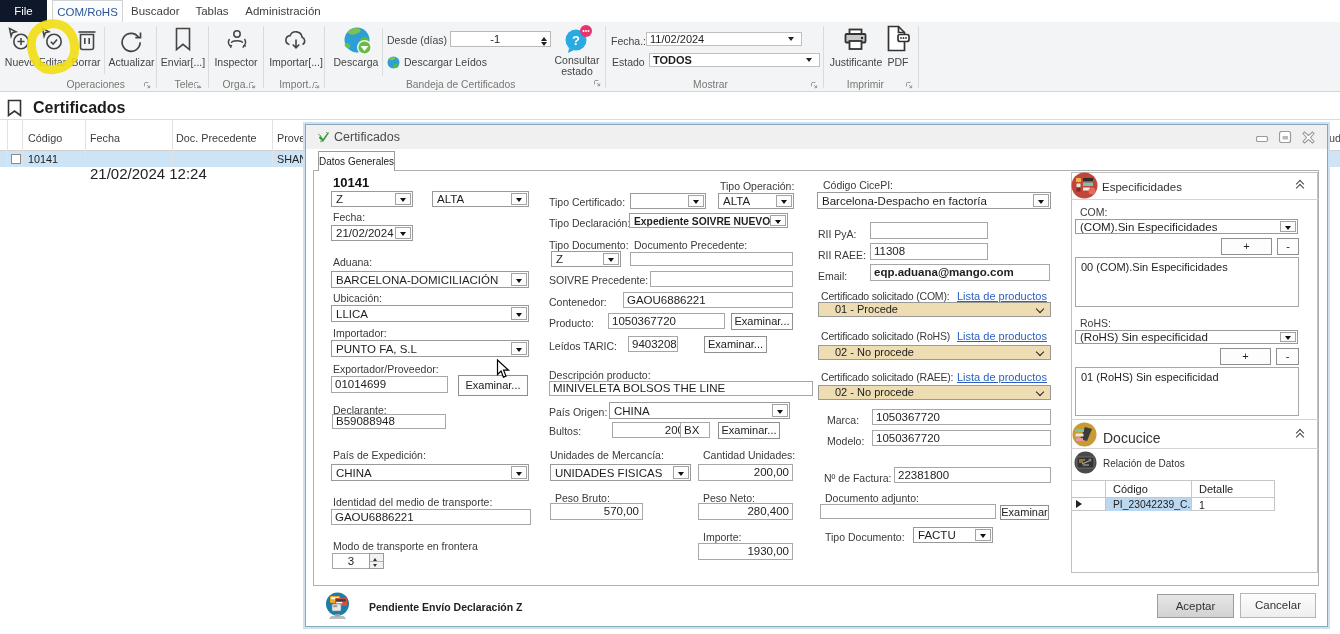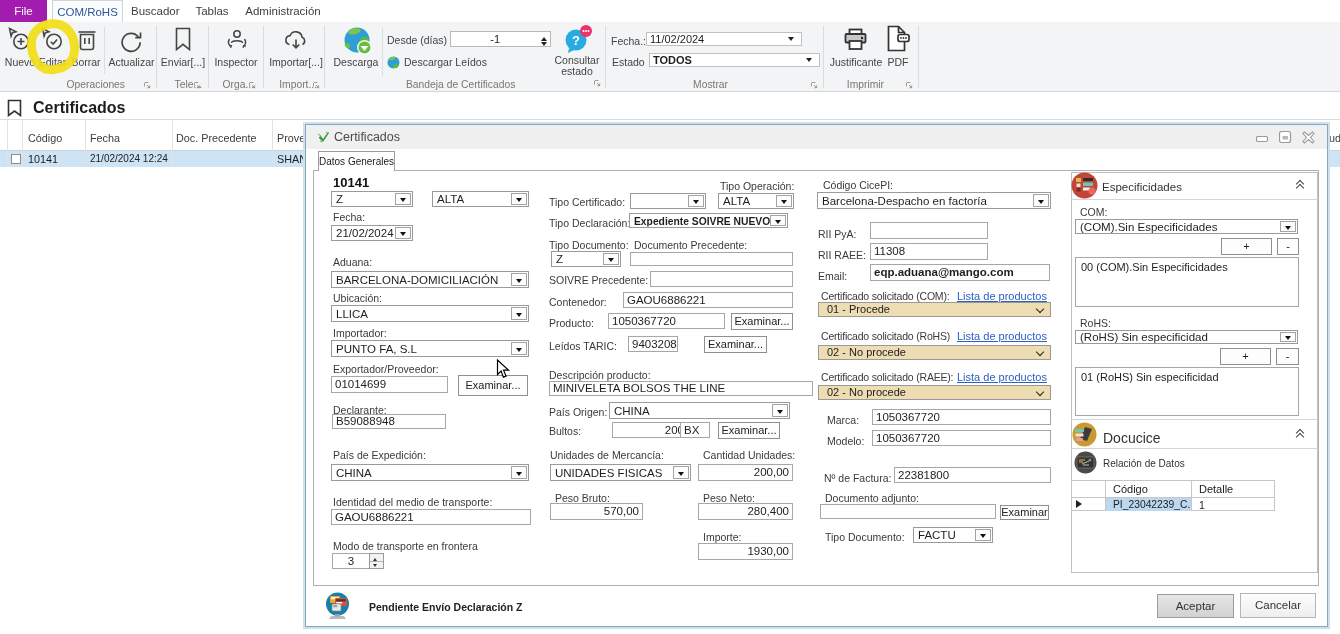--- a/index.html
+++ b/index.html
@@ -22,30 +22,30 @@
 
 #dlg{left:305px;top:124px;width:1023px;height:503px;background:#fff;
 border:1px solid #88a6bd;box-shadow:0 0 0 2px #cfe0ee}
 .lbl{position:absolute;font-size:10.5px;color:#3a3a3a;white-space:nowrap}
 .tb{position:absolute;border:1px solid #a7a7a7;background:#fff;font-size:11.5px;color:#1e1e1e;padding:0 3px;white-space:nowrap;overflow:hidden}
 .cb{position:absolute;border:1px solid #9a9a9a;background:#fff;font-size:11.5px;color:#1e1e1e;white-space:nowrap}
 .cb>span{position:absolute;left:4px;top:50%;transform:translateY(-50%);overflow:hidden}
 .cbb{position:absolute;right:1px;top:1px;bottom:1px;width:16px;border:1px solid #a3a3a3;background:#fdfdfd}
 .cbb:after{content:"";position:absolute;left:50%;top:50%;margin:-1px 0 0 -3px;border:3px solid transparent;border-top:4px solid #111}
 .xbtn{position:absolute;border:1px solid #8f8f8f;background:#fdfdfd;font-size:11px;color:#222;text-align:center}
-.flatcb{position:absolute;border:1px solid #999;background:#eedcb2;font-size:11px;color:#222;line-height:13px;padding-left:8px}
+.flatcb{position:absolute;border:1px solid #999;background:#eedcb2;font-size:11px;color:#222;line-height:13px;padding-left:16px}
 .flatcb:after{content:"";position:absolute;right:7px;top:3px;width:5px;height:5px;border-right:1.2px solid #222;border-bottom:1.2px solid #222;transform:rotate(45deg)}
 .link{position:absolute;font-size:11px;color:#2b5fc0;text-decoration:underline;white-space:nowrap}
 .chev{position:absolute;width:9px;height:9px}.chev:before,.chev:after{content:"";position:absolute;left:1px;width:5px;height:5px;border-left:1.5px solid #444;border-top:1.5px solid #444;transform:rotate(45deg)}.chev:before{top:0}.chev:after{top:4px}
 </style></head>
 <body>
 <div id="page">
 
 <div class="ab" id="tabbar"></div>
-<div class="rtab" style="left:0;width:47px;background:#a21caf;color:#fff;">File</div>
+<div class="rtab" style="left:0;width:47px;background:#0f172a;color:#fff;">File</div>
 <div class="rtab" style="left:52px;width:71px;background:#fbfcfd;border:1px solid #d2d3d5;border-bottom:none;color:#2b579a;">COM/RoHS</div>
 <div class="rtab" style="left:131px;width:48px;">Buscador</div>
 <div class="rtab" style="left:193px;width:38px;">Tablas</div>
 <div class="rtab" style="left:245px;width:76px;">Administración</div>
 
 <div class="ab" id="ribbon"></div>
 <div id="ribbonicons">
 
 <div class="rsep" style="left:156px"></div>
       <div class="rsep" style="left:208px"></div>
@@ -211,21 +211,21 @@
 <div class="gridline" style="left:172px;top:120px;width:1px;height:47px"></div>
 <div class="gridline" style="left:272px;top:120px;width:1px;height:47px"></div>
 <div class="gridline" style="left:7px;top:120px;width:1px;height:47px"></div>
 <div class="ghead" style="left:28px">Código</div>
 <div class="ghead" style="left:90px">Fecha</div>
 <div class="ghead" style="left:176px">Doc. Precedente</div>
 <div class="ghead" style="left:277px">Proveedor</div>
 <div class="ghead" style="left:1329px">ud</div>
 <div class="ab" style="left:11px;top:154px;width:10px;height:10px;border:1px solid #8c8c8c;background:#fff"></div>
 <div class="ab" style="left:28px;top:153px;font-size:10.8px;color:#222">10141</div>
-<div class="ab" style="left:90px;top:153px;font-size:10px;color:#222">21/02/2024 12:24</div>
+<div class="ab" style="left:90px;top:165px;font-size:15px;color:#222">21/02/2024 12:24</div>
 <div class="ab" style="left:277px;top:153px;font-size:10.8px;color:#222">SHANGHAI</div>
 </div>
 
 <div class="ab" id="dlg"></div>
 <div id="dlgcontent">
 
 <div class="ab" style="left:306px;top:125px;width:1021px;height:24px;background:#f0f0f0"></div>
 <svg class="ab" style="left:317px;top:130px" width="14" height="14" viewBox="0 0 14 14">
         <path d="M2 7l2-1 2 3 5-7 1 1-6 9-4-4z" fill="#3a9b3a"></path>
         <path d="M1 4l3 2M9 2l2 2M3 11l2 1" stroke="#3a9b3a" stroke-width=".8"></path>

